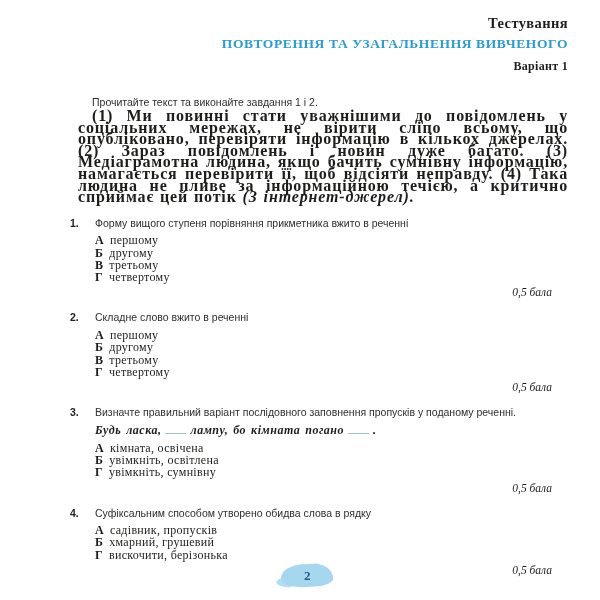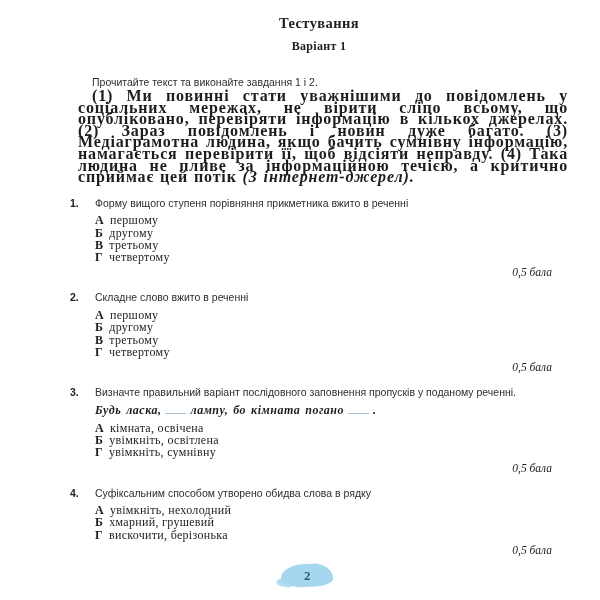--- a/index.html
+++ b/index.html
@@ -7,21 +7,21 @@
     position: relative;
     width: 600px;
     height: 600px;
     background: #ffffff;
     overflow: hidden;
     font-family: "Liberation Serif", serif;
     color: #1e1e1c;
     box-sizing: border-box;
     padding: 15px 32px 0 70px;
   }
-  .header { text-align: center; }
+  .header { text-align: right; }
   .doc-title {
     font-family: "Liberation Serif", serif;
     font-weight: bold;
     font-size: 14.5px;
     line-height: 17px;
     color: #1e1e1c;
     letter-spacing: 0.4px;
   }
   .section-title {
     margin-top: 4px;
@@ -142,20 +142,21 @@
     font-size: 13px;
     transform: rotate(3deg);
   }
 </style>
 </head>
 <body>
 
 <div class="page">
   <div class="header">
     <div class="doc-title">Тестування</div>
+    <div class="section-title" style="color: rgb(45, 156, 200);">ПОВТОРЕННЯ ТА УЗАГАЛЬНЕННЯ ВИВЧЕНОГО</div>
     <div class="variant-title">Варіант 1</div>
   </div>
 
   <div class="intro-line">Прочитайте текст та виконайте завдання 1 і 2.</div>
 
   <div class="passage"><span>(1) Ми повинні стати уважнішими до повідомлень у соціальних мережах, не вірити сліпо всьому, що опубліковано, перевіряти інформацію в кількох джерелах. (2) Зараз повідомлень і новин дуже багато. (3) Медіаграмотна людина, якщо бачить сумнівну інформацію, намагається перевірити її, щоб відсіяти неправду. (4) Така людина не пливе за інформаційною течією, а критично сприймає цей потік </span><span class="source">(З інтернет-джерел).</span></div>
 
   <div class="questions" id="questions">
   <div class="question">
     <div class="q-head">
@@ -233,21 +234,21 @@
   </div>
 
   <div class="question">
     <div class="q-head">
       <span class="q-num">4.</span>
       <span class="q-stem">Суфіксальним способом утворено обидва слова в рядку</span>
     </div>
 
     <div class="q-options">
   <div class="option">
-    <span class="opt-letter">А</span><span>увімкніть, нехолодний</span>
+    <span class="opt-letter">А</span><span>садівник, пропусків</span>
   </div>
 
   <div class="option">
     <span class="opt-letter">Б</span><span>хмарний, грушевий</span>
   </div>
 
 
   <div class="option">
     <span class="opt-letter">Г</span><span>вискочити, берізонька</span>
   </div>

